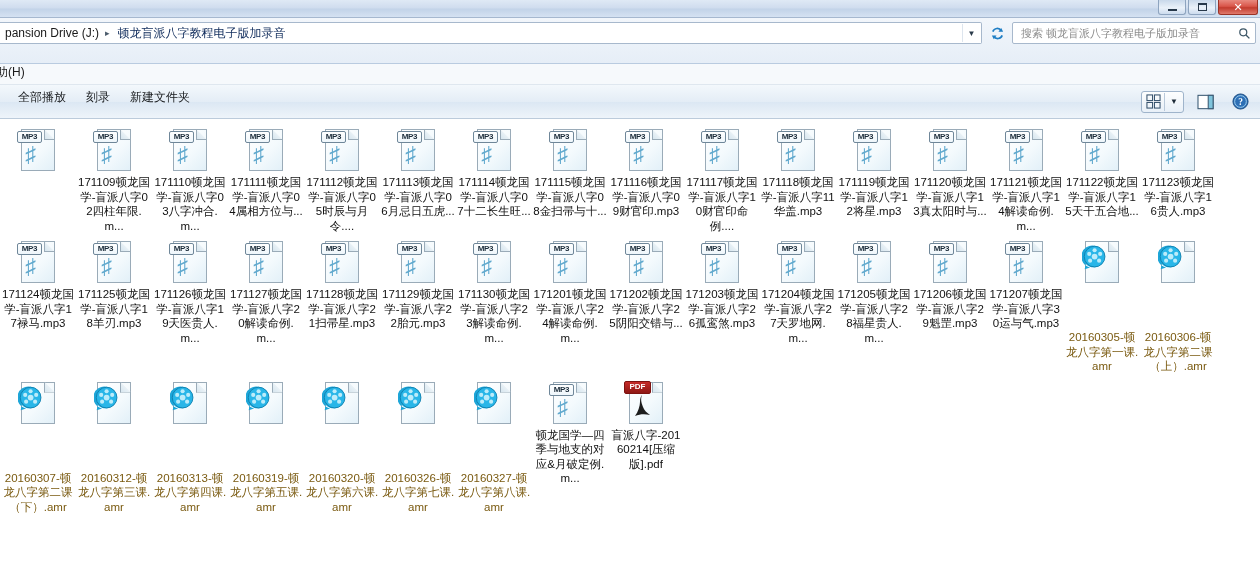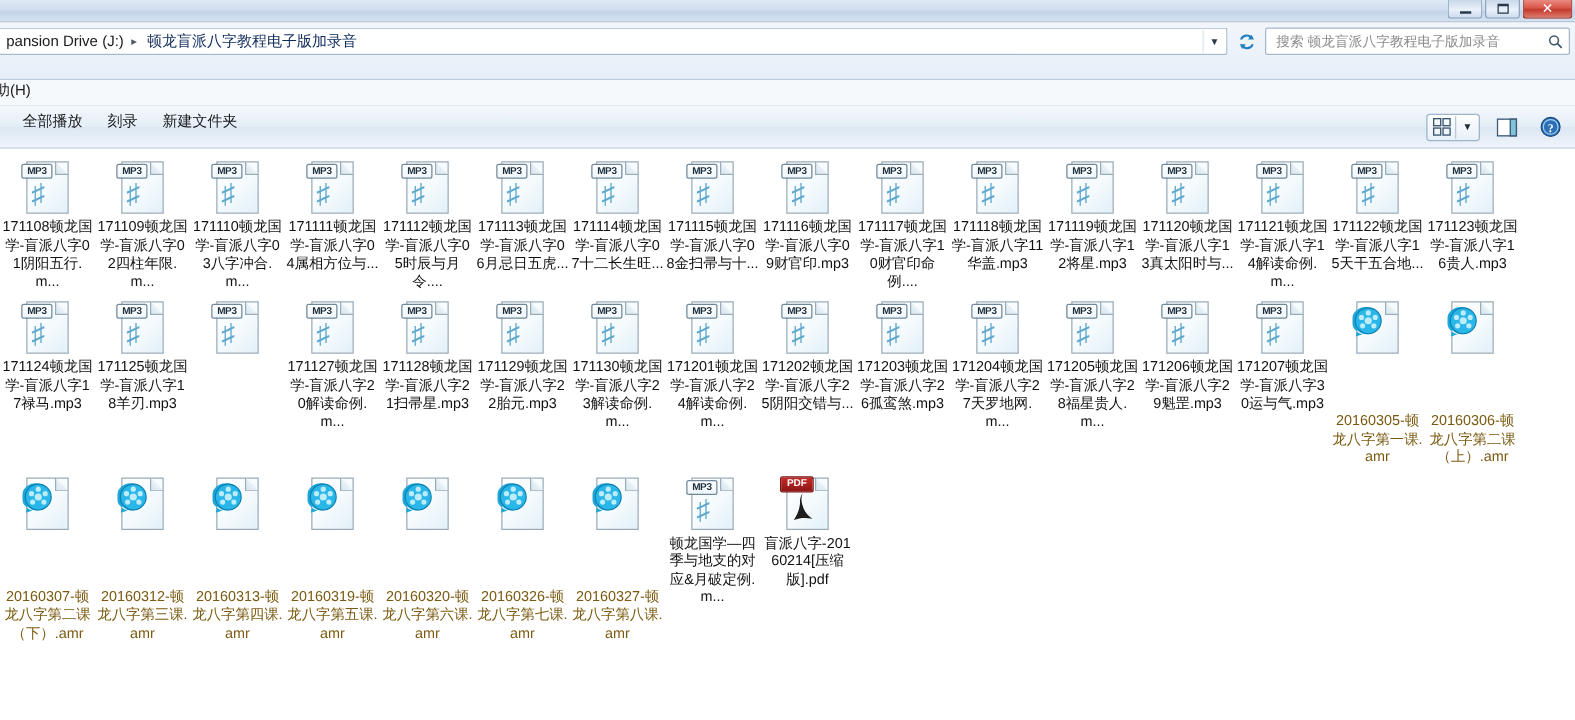--- a/index.html
+++ b/index.html
@@ -319,21 +319,20 @@
 <div class="filearea">
   <div class="grid" id="file-grid">
       <div class="fileitem">
         <div class="fi-icon">
           <div class="docshape">
             <div class="docfold"></div>
           </div>
           <div class="mp3badge">MP3</div>
           <div class="mp3note">♯</div>
         </div>
-        <div class="fi-label">171108顿龙国学-盲派八字01阴阳五行.m...</div>
       </div>
       <div class="fileitem">
         <div class="fi-icon">
           <div class="docshape">
             <div class="docfold"></div>
           </div>
           <div class="mp3badge">MP3</div>
           <div class="mp3note">♯</div>
         </div>
         <div class="fi-label">171109顿龙国学-盲派八字02四柱年限.m...</div>
@@ -499,20 +498,21 @@
         <div class="fi-label">171125顿龙国学-盲派八字18羊刃.mp3</div>
       </div>
       <div class="fileitem">
         <div class="fi-icon">
           <div class="docshape">
             <div class="docfold"></div>
           </div>
           <div class="mp3badge">MP3</div>
           <div class="mp3note">♯</div>
         </div>
+        <div class="fi-label">171126顿龙国学-盲派八字19天医贵人.m...</div>
       </div>
       <div class="fileitem">
         <div class="fi-icon">
           <div class="docshape">
             <div class="docfold"></div>
           </div>
           <div class="mp3badge">MP3</div>
           <div class="mp3note">♯</div>
         </div>
         <div class="fi-label">171127顿龙国学-盲派八字20解读命例.m...</div>

